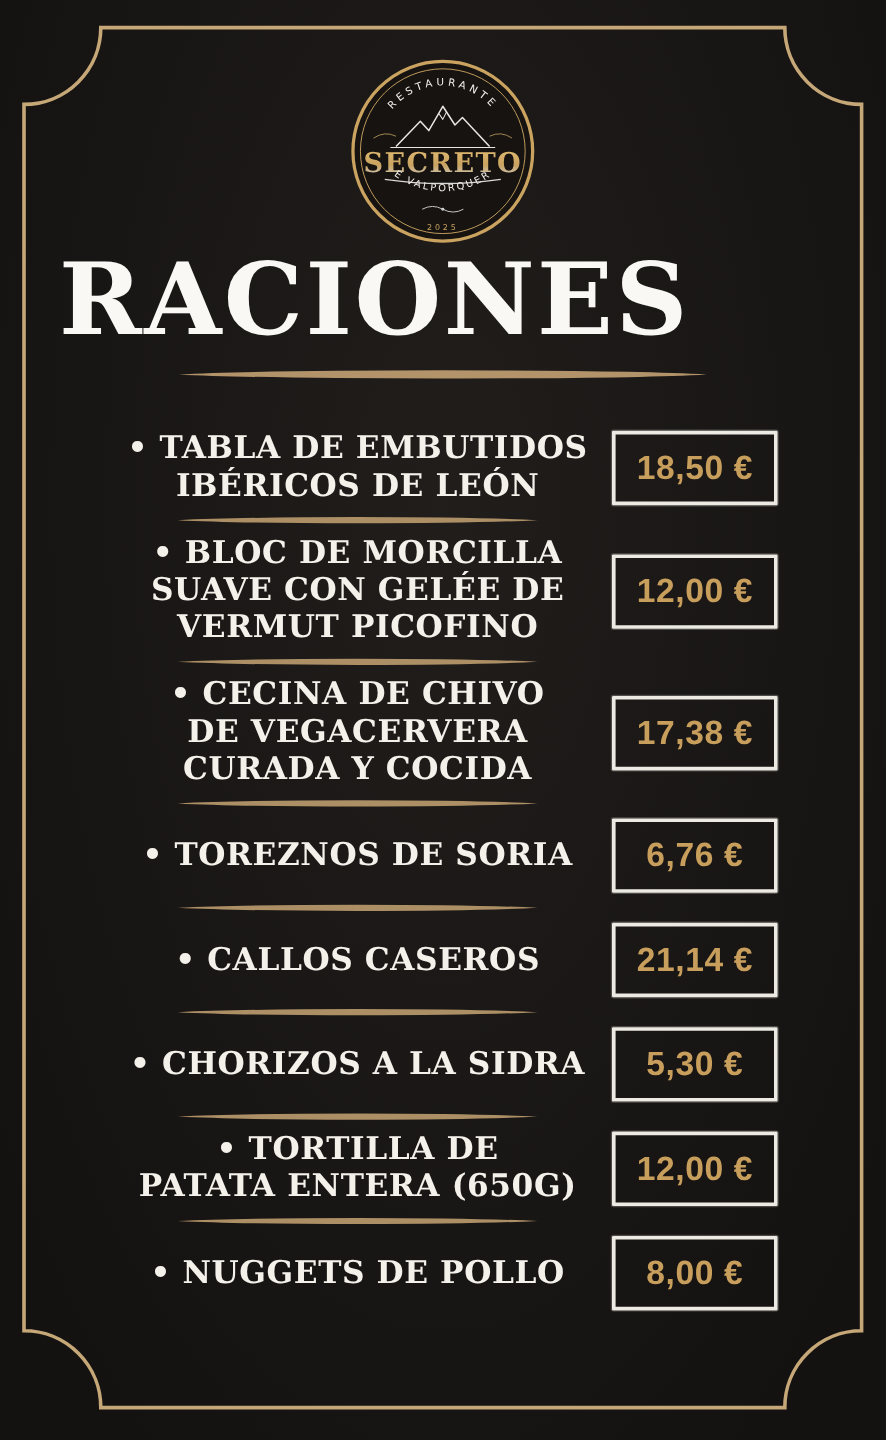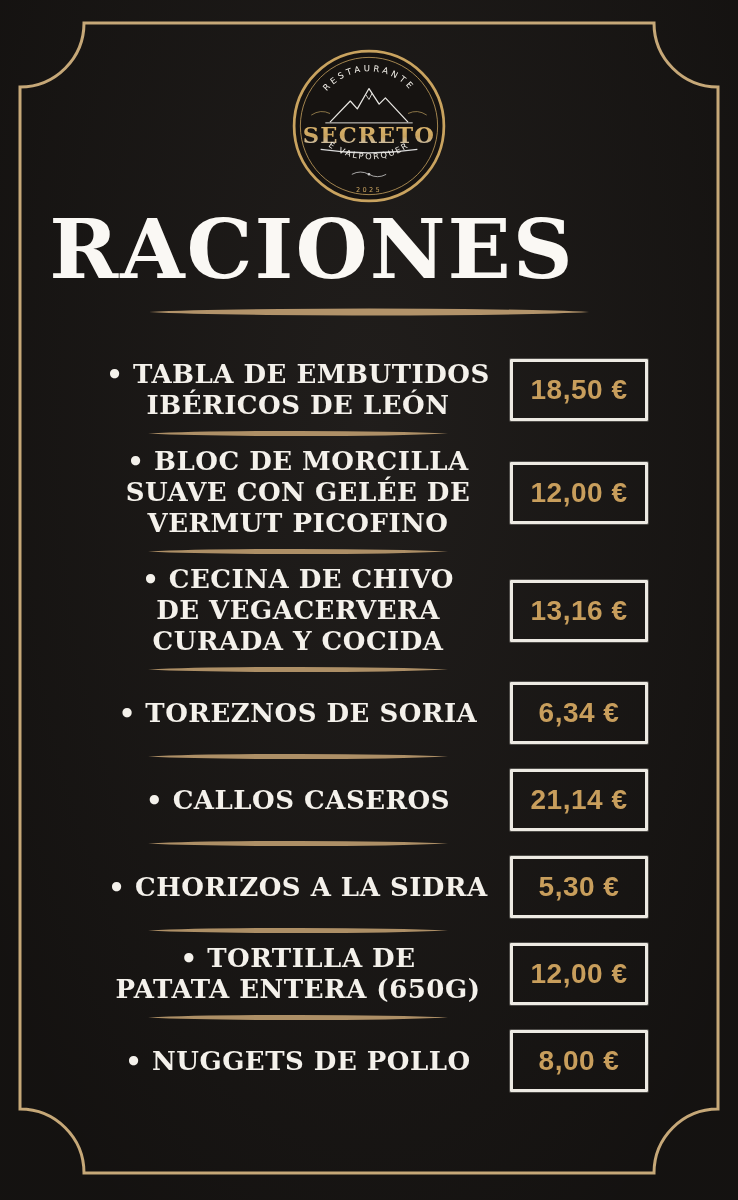--- a/index.html
+++ b/index.html
@@ -127,34 +127,34 @@
 
   <div class="sep">
     <svg width="300" height="7" viewBox="0 0 300 7">
       <path d="M0 3.5 Q 50 1 150 0.9 Q 250 1 300 3.5 Q 250 6 150 6.1 Q 50 6 0 3.5 Z" fill="#ad8f66"></path>
     </svg>
   </div>
 
   <div class="row">
     <div class="item-name"><span class="bullet">• </span>CECINA DE CHIVO<br>DE VEGACERVERA<br>CURADA Y COCIDA</div>
     <div class="price-box">
-      <span class="price">13,16 €</span>
+      <span class="price">17,38 €</span>
     </div>
   </div>
 
   <div class="sep">
     <svg width="300" height="7" viewBox="0 0 300 7">
       <path d="M0 3.5 Q 50 1 150 0.9 Q 250 1 300 3.5 Q 250 6 150 6.1 Q 50 6 0 3.5 Z" fill="#ad8f66"></path>
     </svg>
   </div>
 
   <div class="row">
     <div class="item-name"><span class="bullet">• </span>TOREZNOS DE SORIA</div>
     <div class="price-box">
-      <span class="price">6,34 €</span>
+      <span class="price">6,76 €</span>
     </div>
   </div>
 
   <div class="sep">
     <svg width="300" height="7" viewBox="0 0 300 7">
       <path d="M0 3.5 Q 50 1 150 0.9 Q 250 1 300 3.5 Q 250 6 150 6.1 Q 50 6 0 3.5 Z" fill="#ad8f66"></path>
     </svg>
   </div>
 
   <div class="row">

